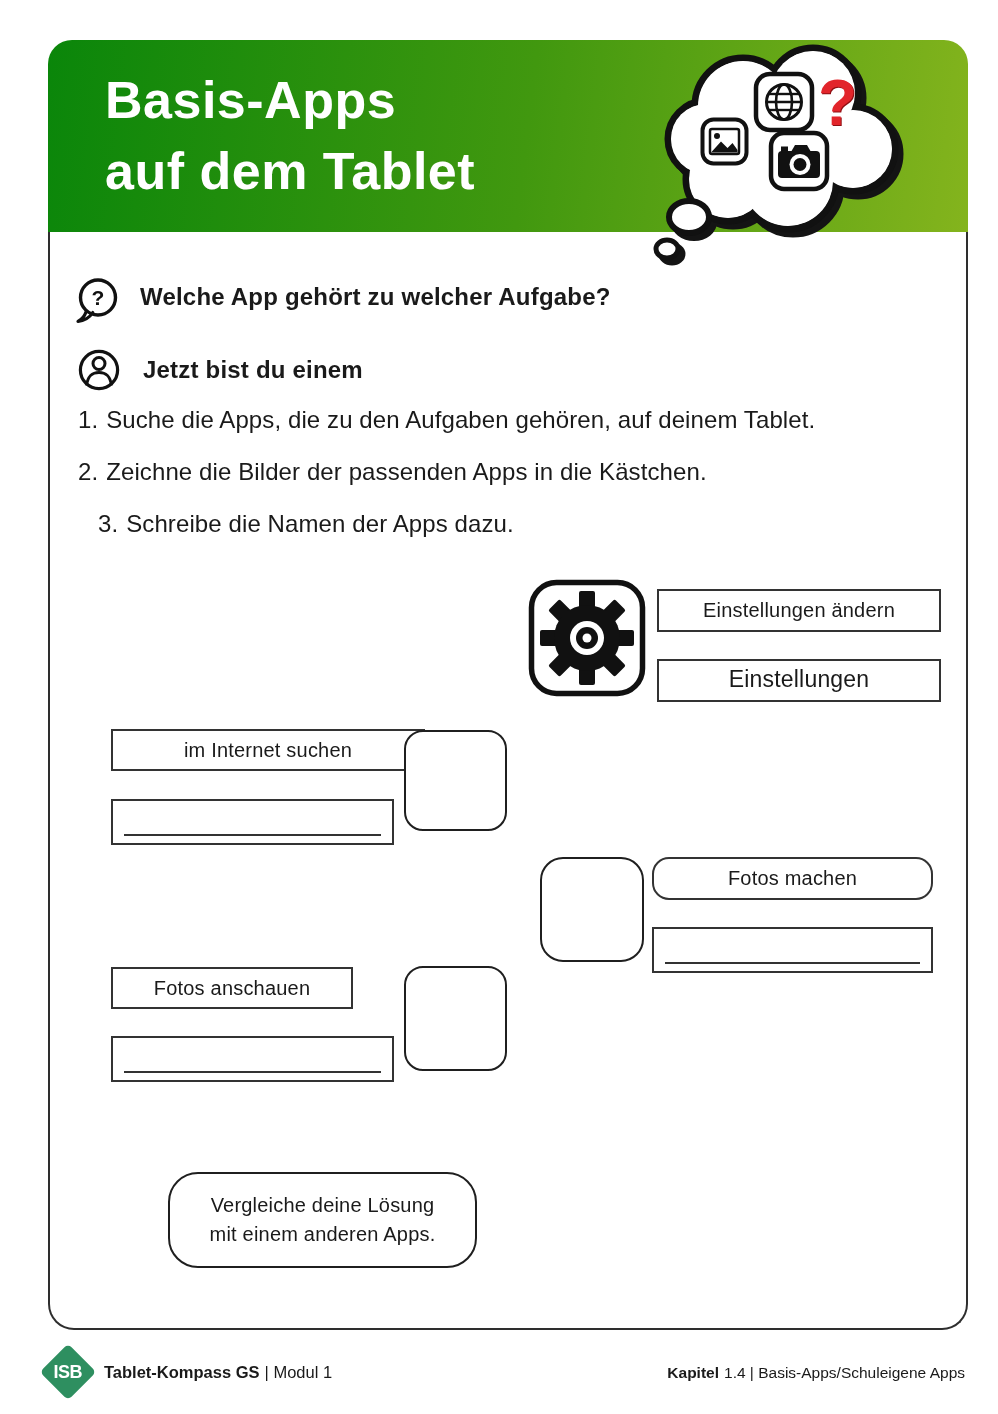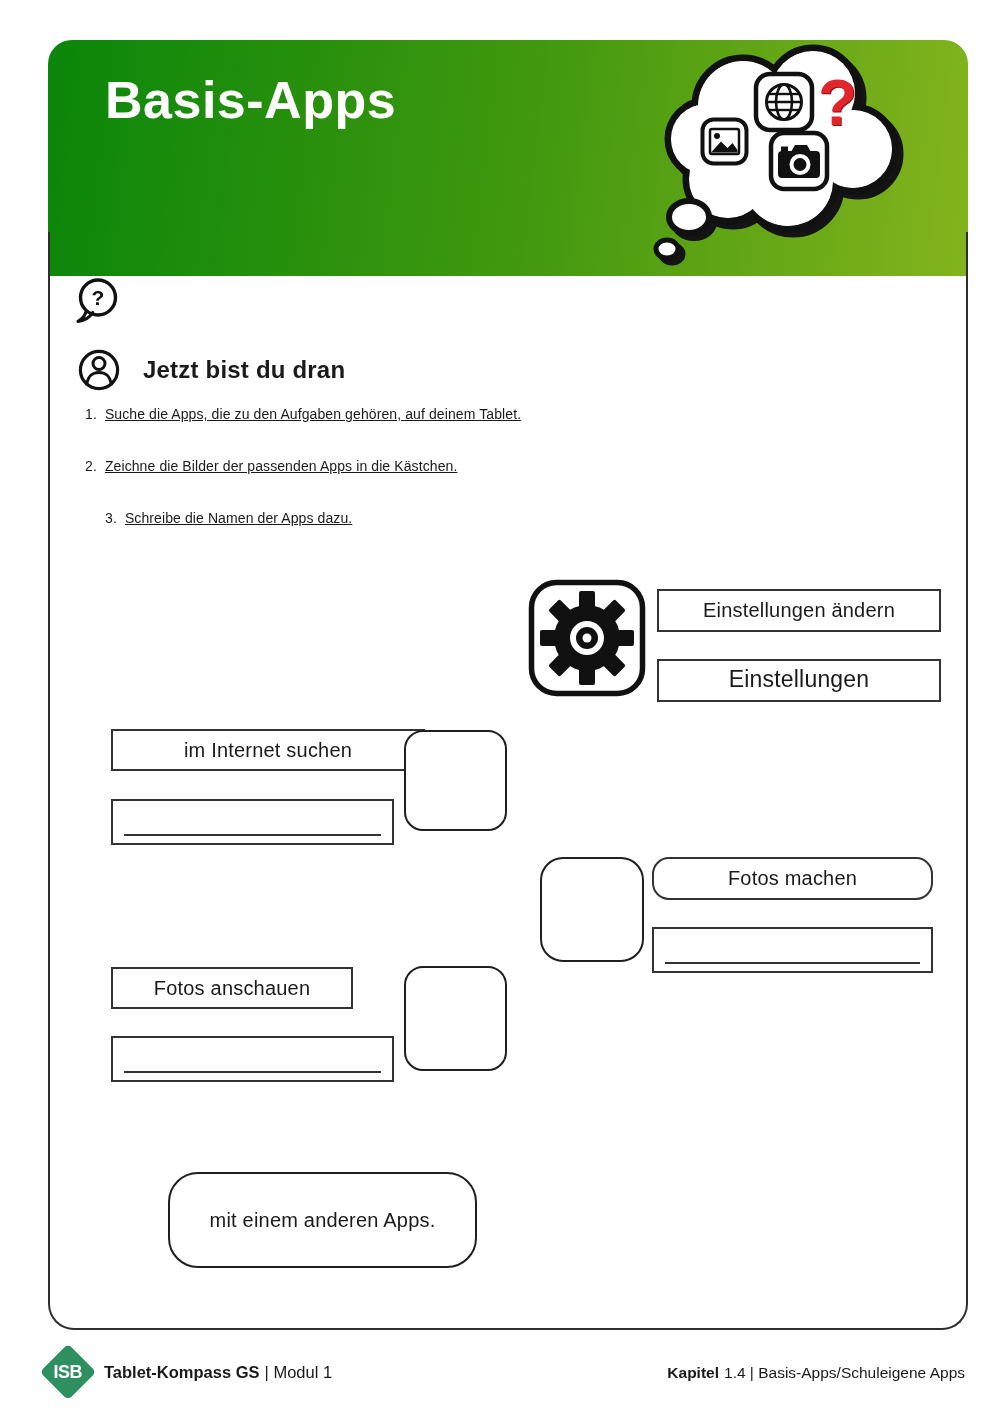--- a/index.html
+++ b/index.html
@@ -9,21 +9,21 @@
     position: relative;
     width: 998px;
     height: 1414px;
     margin: 0 auto;
     background: #ffffff;
     overflow: hidden;
   }
 
   
   .banner {
-    position: absolute; left: 48px; top: 40px; width: 920px; height: 236px;
+    position: absolute; left: 48px; top: 40px; width: 920px; height: 192px;
     background: linear-gradient(97deg, #0a860a 0%, #41980f 52%, #84b41d 100%);
     border-radius: 24px 24px 0 0;
   }
   .banner-title {
     position: absolute; left: 57px; top: 25px;
     color: #ffffff; font-size: 52px; font-weight: 600; line-height: 71px;
     letter-spacing: 0.5px;
   }
   .card-body-frame {
     position: absolute; left: 48px; top: 232px; width: 920px; height: 1098px;
@@ -50,21 +50,21 @@
     position: absolute; left: 140px; top: 283px;
     font-size: 24px; font-weight: 600; letter-spacing: 0.2px;
   }
   .dran-icon { position: absolute; left: 77px; top: 348px; }
   .dran-text {
     position: absolute; left: 143px; top: 356px;
     font-size: 24px; font-weight: 600; letter-spacing: 0.2px;
   }
 
   
-  .instr { position: absolute; left: 85px; width: 850px; font-size: 14px; letter-spacing: 0.1px; text-decoration: underline; }
+  .instr { position: absolute; left: 78px; width: 850px; font-size: 24px; letter-spacing: 0.1px; }
   .instr .num { display: inline-block; margin-right: 8px; }
   .instr-1 { top: 406px; }
   .instr-2 { top: 458px; }
   .instr-3 { top: 510px; margin-left: 20px; }
 
   
   .label-box {
     position: absolute; border: 2px solid #333333; background: #ffffff;
     display: flex; align-items: center; justify-content: center;
     font-size: 20px; letter-spacing: 0.2px;
@@ -130,20 +130,21 @@
   .sep-space { display: inline-block; width: 5px; }
 </style>
 </head>
 <body>
 
 <div class="page">
 
   <div class="banner">
     <div class="banner-title">
       <div>Basis-Apps</div>
+      <div>auf dem Tablet</div>
     </div>
   </div>
 
   <div class="card-body-frame"></div>
 
   <div class="thought-bubble">
     <svg class="cloud" width="258" height="244" viewBox="0 0 258 244">
       <g stroke="#111111" stroke-width="7" fill="#ffffff">
         <circle cx="95" cy="75" r="48"></circle>
         <circle cx="165" cy="62" r="45"></circle>
@@ -191,27 +192,28 @@
     </svg>
 
     <div class="tb-qmark">?</div>
   </div>
 
   <svg class="q-row-icon" width="48" height="48" viewBox="0 0 48 48">
     <circle cx="25" cy="21.5" r="17.5" fill="none" stroke="#111111" stroke-width="3.4"></circle>
     <path d="M13 36 C 11.5 40.5 8.5 43.5 5 45.5 C 12 44.5 17 41 19.8 36.5" fill="none" stroke="#111111" stroke-width="3.2" stroke-linecap="round" stroke-linejoin="round"></path>
     <text x="25" y="29" font-size="21" font-weight="700" font-family="Liberation Sans, sans-serif" fill="#111111" text-anchor="middle">?</text>
   </svg>
+  <div class="q-row-text">Welche App gehört zu welcher Aufgabe?</div>
 
   <svg class="dran-icon" width="44" height="44" viewBox="0 0 44 44">
     <circle cx="22" cy="22" r="18.6" fill="none" stroke="#111111" stroke-width="3.2"></circle>
     <circle cx="22" cy="15.5" r="6" fill="none" stroke="#111111" stroke-width="3"></circle>
     <path d="M9.5 37.5 C 11 27.5 15 24.5 22 24.5 C 29 24.5 33 27.5 34.5 37.5" fill="none" stroke="#111111" stroke-width="3"></path>
   </svg>
-  <div class="dran-text">Jetzt bist du dran</div>
+  <div class="dran-text">Jetzt bist du einem</div>
 
   <div class="instr instr-1">
     <span class="num">1.</span><span>Suche die Apps, die zu den Aufgaben gehören, auf deinem Tablet.</span>
   </div>
   <div class="instr instr-2">
     <span class="num">2.</span><span>Zeichne die Bilder der passenden Apps in die Kästchen.</span>
   </div>
   <div class="instr instr-3">
     <span class="num">3.</span><span>Schreibe die Namen der Apps dazu.</span>
   </div>
@@ -253,20 +255,21 @@
   </div>
 
   <div class="label-box box-gallery-label">Fotos anschauen</div>
   <div class="answer-box box-gallery-write">
     <span class="answer-text"></span>
     <span class="write-line"></span>
   </div>
   <div class="draw-box box-gallery-draw"></div>
 
   <div class="compare-box">
+    <div>Vergleiche deine Lösung</div>
     <div>mit einem anderen Apps.</div>
   </div>
 
   <div class="footer-logo">
     <div class="diamond">
       <span>ISB</span>
     </div>
   </div>
   <div class="footer-left">
     <span class="b">Tablet-Kompass GS</span><span class="sep-space"></span><span>| Modul 1</span>

